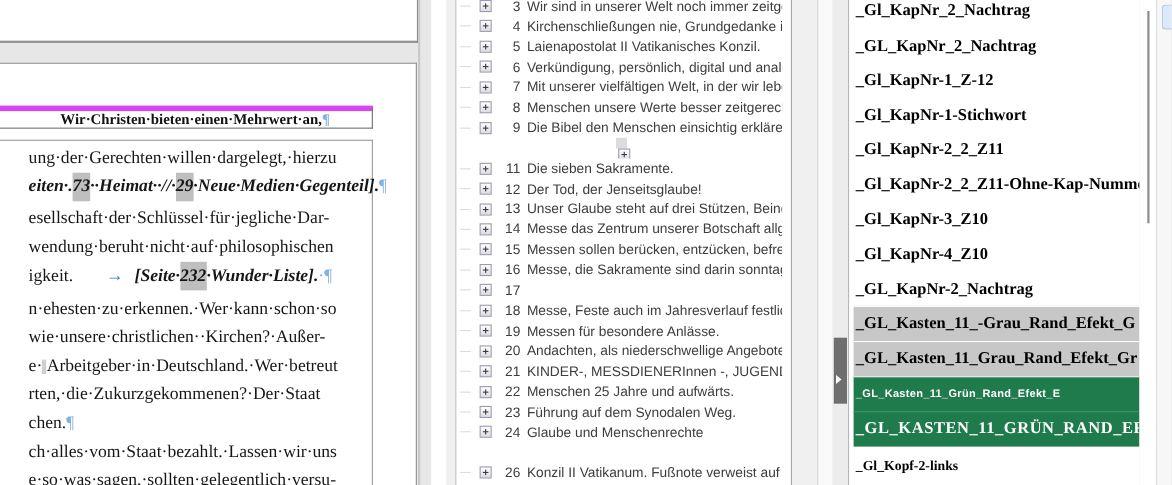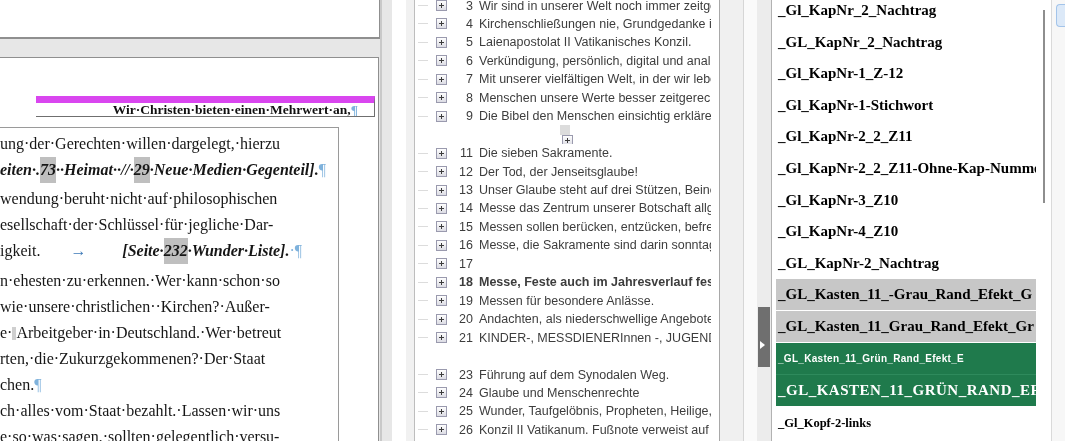--- a/index.html
+++ b/index.html
@@ -5,28 +5,28 @@
   html,body{margin:0;padding:0;}
   #stage{position:relative;width:1065px;height:441px;overflow:hidden;background:#e7e7e7;
          font-family:"Liberation Sans",sans-serif;}
   
   .page-top{position:absolute;left:0;top:0;width:379px;height:37px;background:#fff;
             border-bottom:2px solid #8f8f8f;border-right:1px solid #8f8f8f;}
   .page-main{position:absolute;left:0;top:57px;width:379px;height:384px;background:#fff;
              border-top:1px solid #8f8f8f;border-right:1px solid #8f8f8f;box-sizing:border-box;}
   .page-shadow{position:absolute;left:380px;top:0;width:2px;height:441px;background:#c9c9c9;}
   .hdr-box{position:absolute;left:0;top:96px;width:339px;height:21px;box-sizing:border-box;
-           border-top:7px solid #d946ef;border-bottom:1px solid #6f6f6f;border-right:1px solid #6f6f6f;
-           display:flex;align-items:center;justify-content:flex-end;padding-right:16px;
-           font-family:"Liberation Serif",serif;font-weight:bold;font-size:13.5px;color:#111;margin-left:36px;}
+           border-top:5px solid #d946ef;border-bottom:1px solid #6f6f6f;border-right:1px solid #6f6f6f;
+           display:flex;align-items:center;justify-content:flex-end;padding-right:38px;
+           font-family:"Liberation Serif",serif;font-weight:bold;font-size:13.5px;color:#111;}
   .body-box{position:absolute;left:0;top:127px;width:339px;height:314px;box-sizing:border-box;
             border-top:1px solid #9a9a9a;border-right:1px solid #9a9a9a;}
   .para{position:absolute;left:0;width:302px;font-family:"Liberation Serif",serif;
         font-size:16px;color:#161616;}
-  .dline{display:flex;white-space:pre;height:26px;line-height:26px;align-items:center;}
+  .dline{display:flex;white-space:pre;height:26px;line-height:26px;align-items:center;margin-left:26px;}
   .seg-bi{font-weight:bold;font-style:italic;}
   .seg-shbi{background:var(--fieldshade);font-weight:bold;font-style:italic;}
   .seg-mark{color:var(--markblue);}
   .seg-arrow{color:var(--arrowblue);}
   .seg-g1{flex:0 0 30px;}
   .seg-g2{flex:1 1 auto;}
   .seg-shgap{flex:0 0 4px;height:13px;background:#cfcfcf;align-self:center;}
   
   .strip-a{position:absolute;left:392px;top:0;width:14px;height:441px;background:#fff;}
   .strip-b{position:absolute;left:406px;top:0;width:8px;height:441px;background:#f1f1f1;}
@@ -82,22 +82,22 @@
     <span>Wir·Christen·bieten·einen·Mehrwert·an,</span>
       <span class="seg-mark">¶</span>
   </div>
   <div class="body-box"></div>
   <div id="doc-content">
       <div class="para" style="top: 131px;">
         <div class="dline"><span class="seg-n">ung·der·Gerechten·willen·dargelegt,·hierzu</span></div>
         <div class="dline"><span class="seg-bi">eiten·.</span><span class="seg-shbi">73</span><span class="seg-bi">··Heimat··//·</span><span class="seg-shbi">29</span><span class="seg-bi">·Neue·Medien·Gegenteil].</span><span class="seg-mark">¶</span></div>
       </div>
       <div class="para" style="top: 186px;">
+        <div class="dline"><span class="seg-n">esellschaft·der·Schlüssel·für·jegliche·Dar-</span></div>
         <div class="dline"><span class="seg-n">wendung·beruht·nicht·auf·philosophischen</span></div>
-        <div class="dline"><span class="seg-n">esellschaft·der·Schlüssel·für·jegliche·Dar-</span></div>
         <div class="dline"><span class="seg-n">igkeit.</span><span class="seg-g1"></span><span class="seg-arrow">→</span><span class="seg-g2"></span><span class="seg-bi">[Seite·</span><span class="seg-shbi">232</span><span class="seg-bi">·Wunder·Liste].</span><span class="seg-mark">·¶</span></div>
       </div>
       <div class="para" style="top: 268px;">
         <div class="dline"><span class="seg-n">n·ehesten·zu·erkennen.·Wer·kann·schon·so</span></div>
         <div class="dline"><span class="seg-n">wie·unsere·christlichen··Kirchen?·Außer-</span></div>
         <div class="dline"><span class="seg-n">e·</span><span class="seg-shgap"></span><span class="seg-n">Arbeitgeber·in·Deutschland.·Wer·betreut</span></div>
         <div class="dline"><span class="seg-n">rten,·die·Zukurzgekommenen?·Der·Staat</span></div>
         <div class="dline"><span class="seg-n">chen.</span><span class="seg-mark">¶</span></div>
       </div>
       <div class="para" style="top: 398px;">
@@ -193,21 +193,21 @@
         <span class="dash"></span>
         <span class="plus"></span>
         <span class="num">16</span>
         <span class="nav-label">Messe, die Sakramente sind darin sonntags</span>
       </div>
       <div class="nav-row" style="top: 254.3px;">
         <span class="dash"></span>
         <span class="plus"></span>
         <span class="num">17</span>
       </div>
-      <div class="nav-row" style="top: 272.75px; font-weight: bold;">
+      <div class="nav-row" style="top: 272.75px;">
         <span class="dash"></span>
         <span class="plus"></span>
         <span class="num">18</span>
         <span class="nav-label">Messe, Feste auch im Jahresverlauf festlich</span>
       </div>
       <div class="nav-row" style="top: 291.2px;">
         <span class="dash"></span>
         <span class="plus"></span>
         <span class="num">19</span>
         <span class="nav-label">Messen für besondere Anlässe.</span>
@@ -217,37 +217,37 @@
         <span class="plus"></span>
         <span class="num">20</span>
         <span class="nav-label">Andachten, als niederschwellige Angebote</span>
       </div>
       <div class="nav-row" style="top: 328.1px;">
         <span class="dash"></span>
         <span class="plus"></span>
         <span class="num">21</span>
         <span class="nav-label">KINDER-, MESSDIENERInnen -, JUGENDOF</span>
       </div>
+      <div class="nav-row" style="top: 346.55px;">
+        <span class="dash"></span>
+        <span class="plus"></span>
+        <span class="num">22</span>
+        <span class="nav-label">Menschen 25 Jahre und aufwärts.</span>
+      </div>
       <div class="nav-row" style="top: 365px;">
         <span class="dash"></span>
         <span class="plus"></span>
         <span class="num">23</span>
         <span class="nav-label">Führung auf dem Synodalen Weg.</span>
       </div>
       <div class="nav-row" style="top: 383.45px;">
         <span class="dash"></span>
         <span class="plus"></span>
         <span class="num">24</span>
         <span class="nav-label">Glaube und Menschenrechte</span>
-      </div>
-      <div class="nav-row" style="top: 401.9px;">
-        <span class="dash"></span>
-        <span class="plus"></span>
-        <span class="num">25</span>
-        <span class="nav-label">Wunder, Taufgelöbnis, Propheten, Heilige,</span>
       </div>
       <div class="nav-row" style="top: 420.35px;">
         <span class="dash"></span>
         <span class="plus"></span>
         <span class="num">26</span>
         <span class="nav-label">Konzil II Vatikanum. Fußnote verweist auf</span>
       </div>
     </div>
   <div class="vline" style="left:719px;background:#a8a8a8;"></div>
 

